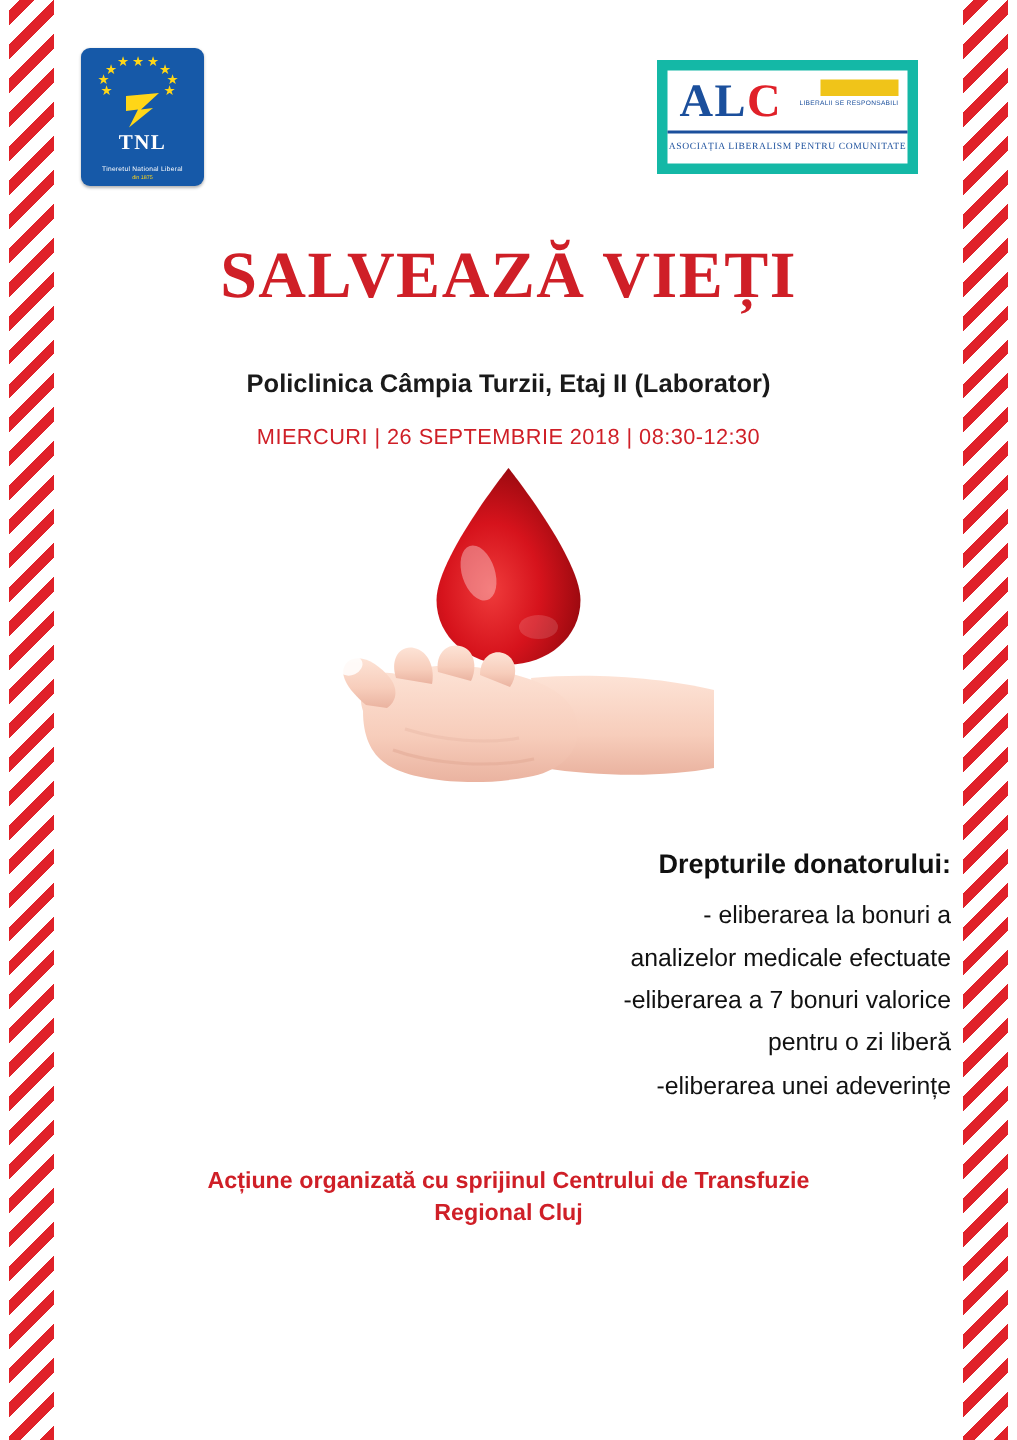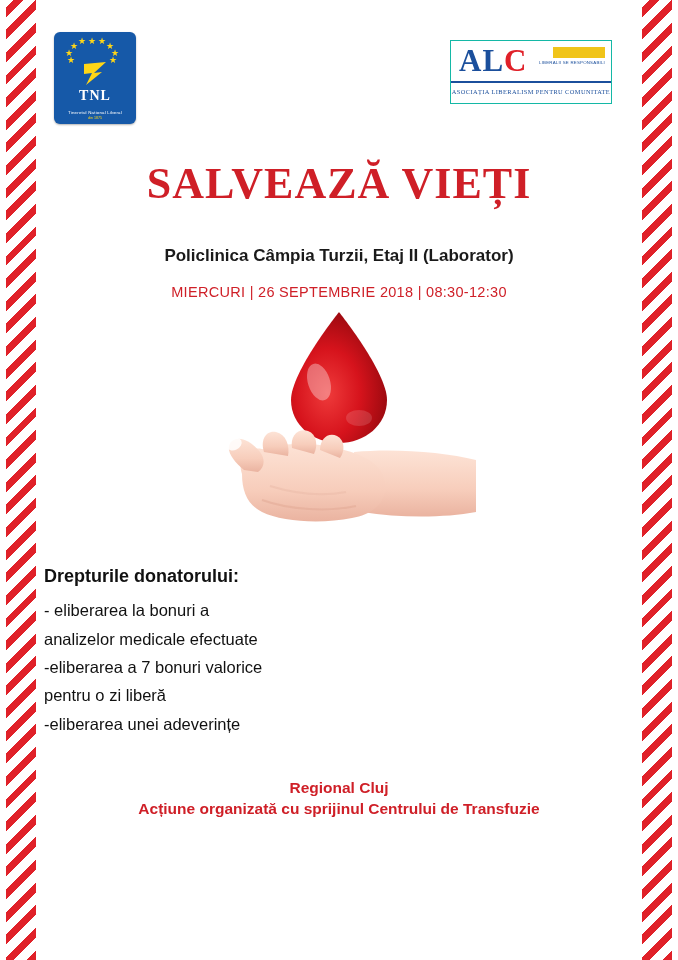--- a/index.html
+++ b/index.html
@@ -108,21 +108,21 @@
     font-size: 3.6px;
   }
 
   .alc-logo {
     position: absolute;
     right: 22px;
     top: 40px;
     width: 160px;
     height: 62px;
     background: #ffffff;
-    border: 1px solid #14b8a6;
+    border: 7px solid #14b8a6;
   }
   .alc-top {
     position: relative;
     height: 40px;
     border-bottom: 2px solid #1b4f9c;
   }
   .alc-letters {
     position: absolute;
     left: 8px;
     top: 2px;
@@ -201,21 +201,21 @@
   }
   .hand-wrap {
     position: absolute;
     left: 50%;
     top: 98px;
     transform: translateX(-135px);
   }
 
   
   .rights {
-    text-align: left;
+    text-align: right;
     margin-top: 6px;
   }
   .rights-title {
     font-size: 18px;
     font-weight: bold;
     color: #111111;
     margin-bottom: 9px;
   }
   .rights-line {
     font-size: 16.5px;
@@ -331,18 +331,18 @@
     <div class="rights">
       <div class="rights-title">Drepturile donatorului:</div>
       <div class="rights-line">- eliberarea la bonuri a</div>
       <div class="rights-line">analizelor medicale efectuate</div>
       <div class="rights-line">-eliberarea a 7 bonuri valorice</div>
       <div class="rights-line">pentru o zi liberă</div>
       <div class="rights-line">-eliberarea unei adeverințe</div>
     </div>
 
     <div class="footer">
+      <div>Acțiune organizată cu sprijinul Centrului de Transfuzie</div>
       <div>Regional Cluj</div>
-      <div>Acțiune organizată cu sprijinul Centrului de Transfuzie</div>
     </div>
 
   </div>
 </div>
 
 </body></html>

